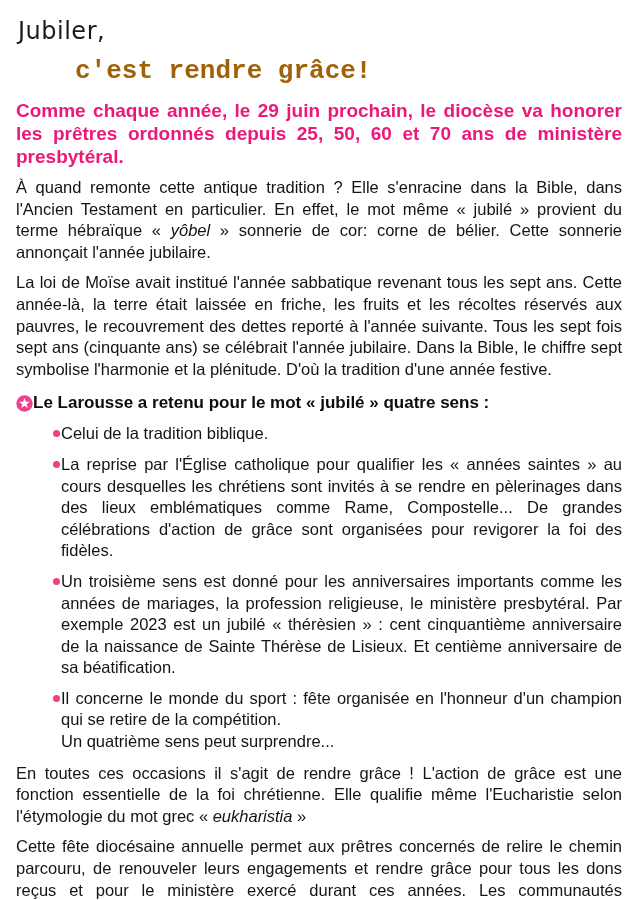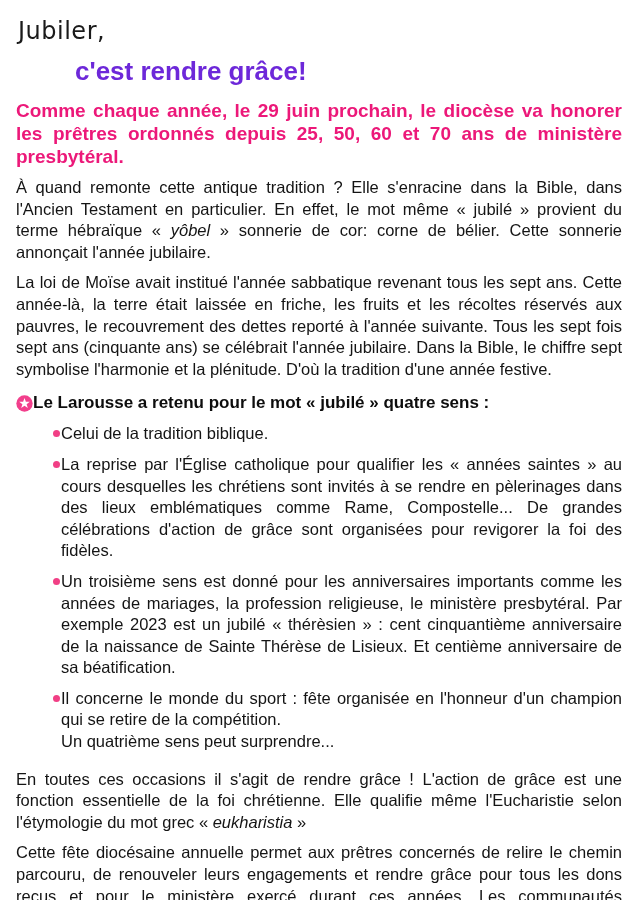--- a/index.html
+++ b/index.html
@@ -23,26 +23,26 @@
   .title-line1 {
     font-family: "DejaVu Sans", sans-serif;
     font-size: 24px;
     font-weight: normal;
     letter-spacing: 0.5px;
     margin: 4px 0 0 2px;
     line-height: 30px;
     color: #1a1a1a;
   }
   .title-line2 {
-    font-family: Liberation Sans, sans-serif;
+    font-family: Liberation Mono, monospace;
     font-size: 26px;
     font-weight: bold;
     margin: 9px 0 0 59px;
     line-height: 32px;
-    color: #6d28d9;
+    color: #a16207;
   }
   .intro {
     font-family: Liberation Sans, sans-serif;
     font-weight: bold;
     font-size: 19px;
     line-height: 23px;
     color: #EC1879;
     text-align: justify;
     margin: 12px 0 0 0;
   }
@@ -77,21 +77,21 @@
     margin: 7px 0 0 37px;
   }
   .bullet-text {
     margin-left: 1px;
     font-size: 16.5px;
     line-height: 21.6px;
     text-align: justify;
     flex: 1 1 auto;
   }
   .bullet-line { display: block; }
-  .closing { margin-top: 16px; }
+  .closing { margin-top: 10px; }
 </style>
 </head>
 <body>
 
 <div class="page">
 
   <div class="title-line1">Jubiler,</div>
   <div class="title-line2">c'est rendre grâce!</div>
 
   <p class="intro">Comme chaque année, le 29 juin prochain, le diocèse va honorer les prêtres ordonnés depuis 25, 50, 60 et 70 ans de ministère presbytéral.</p>

